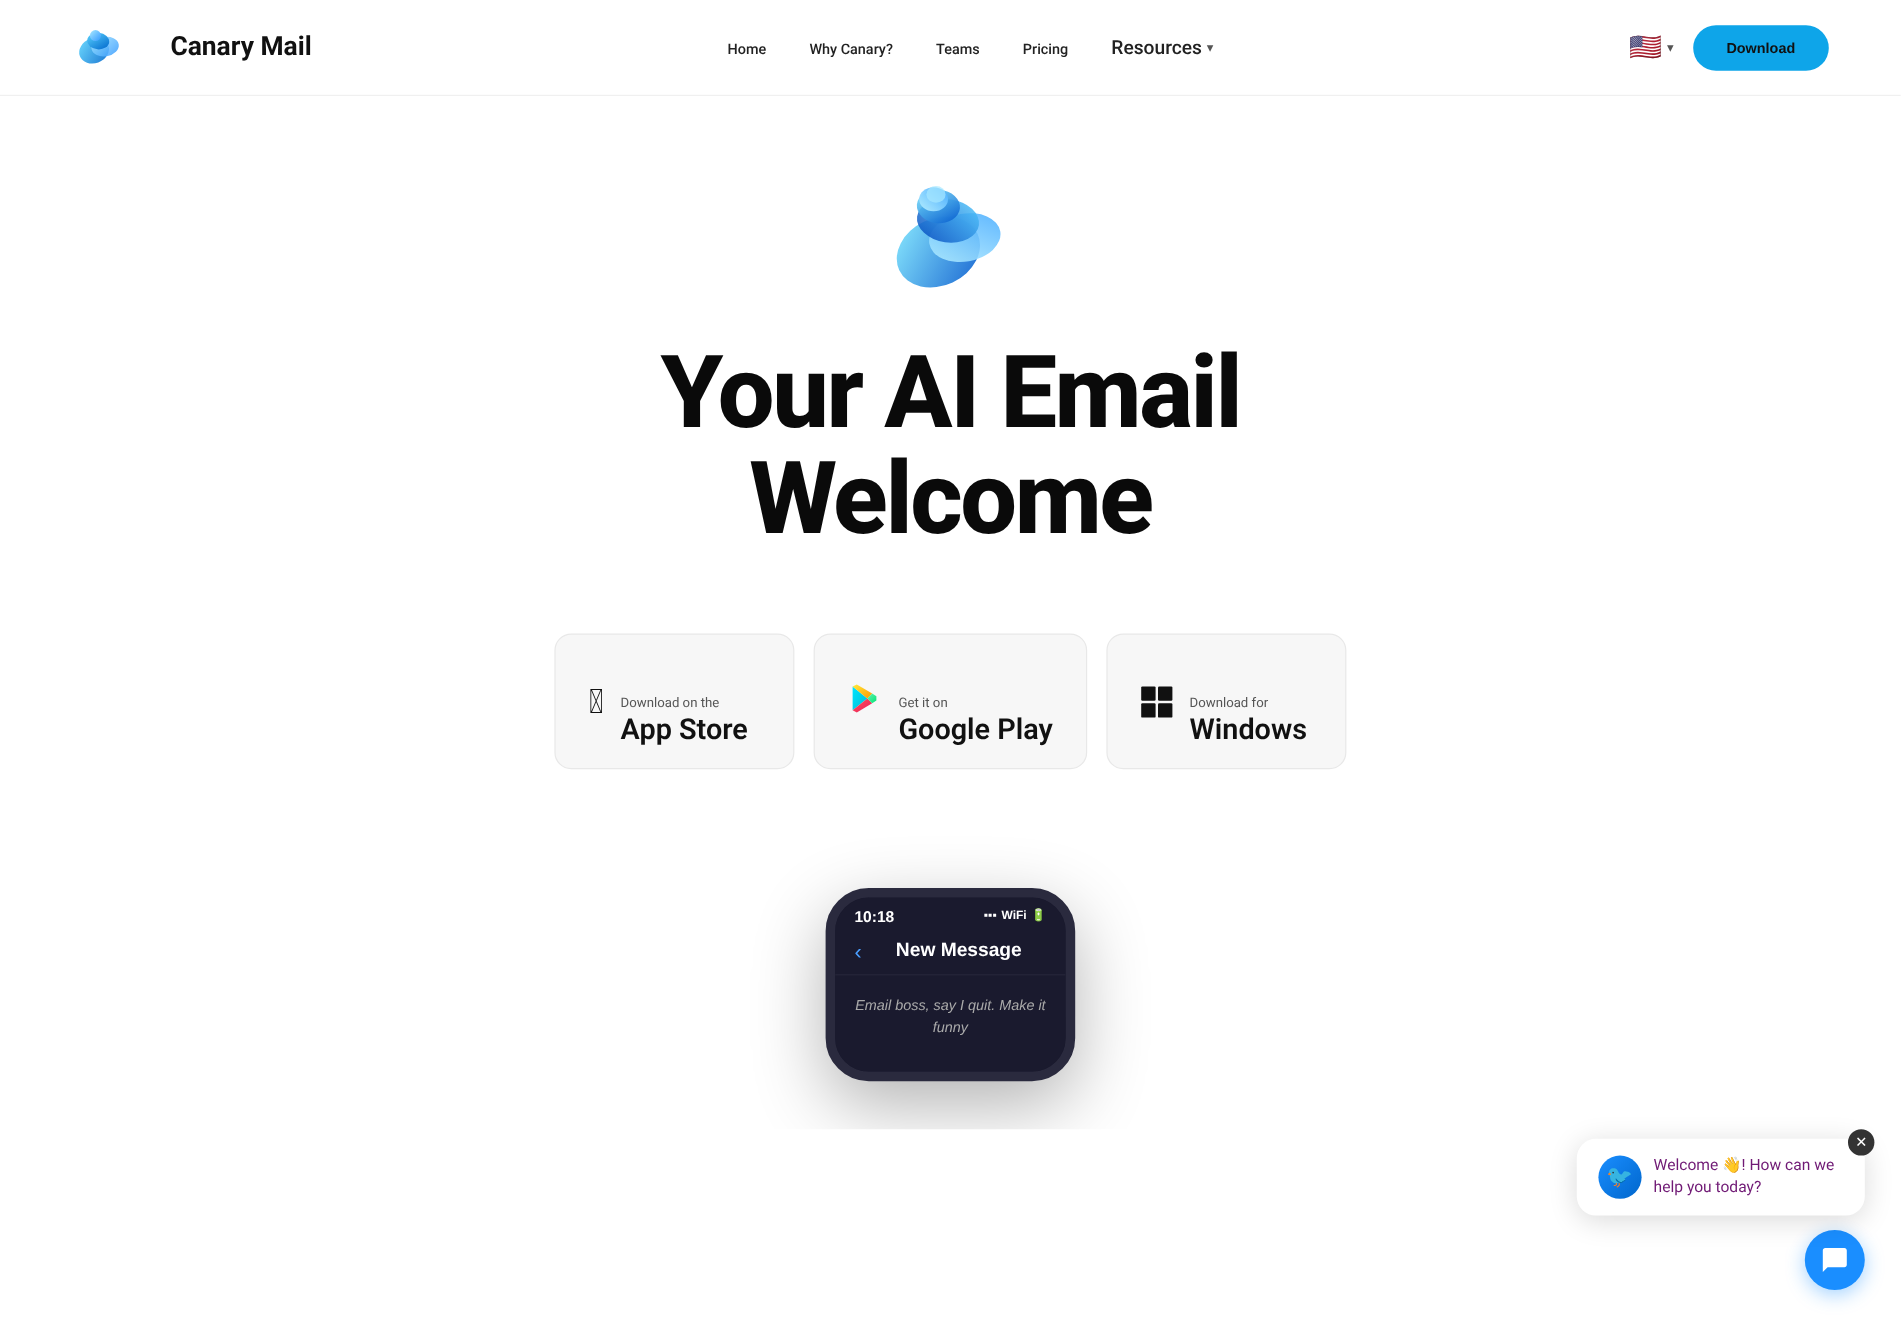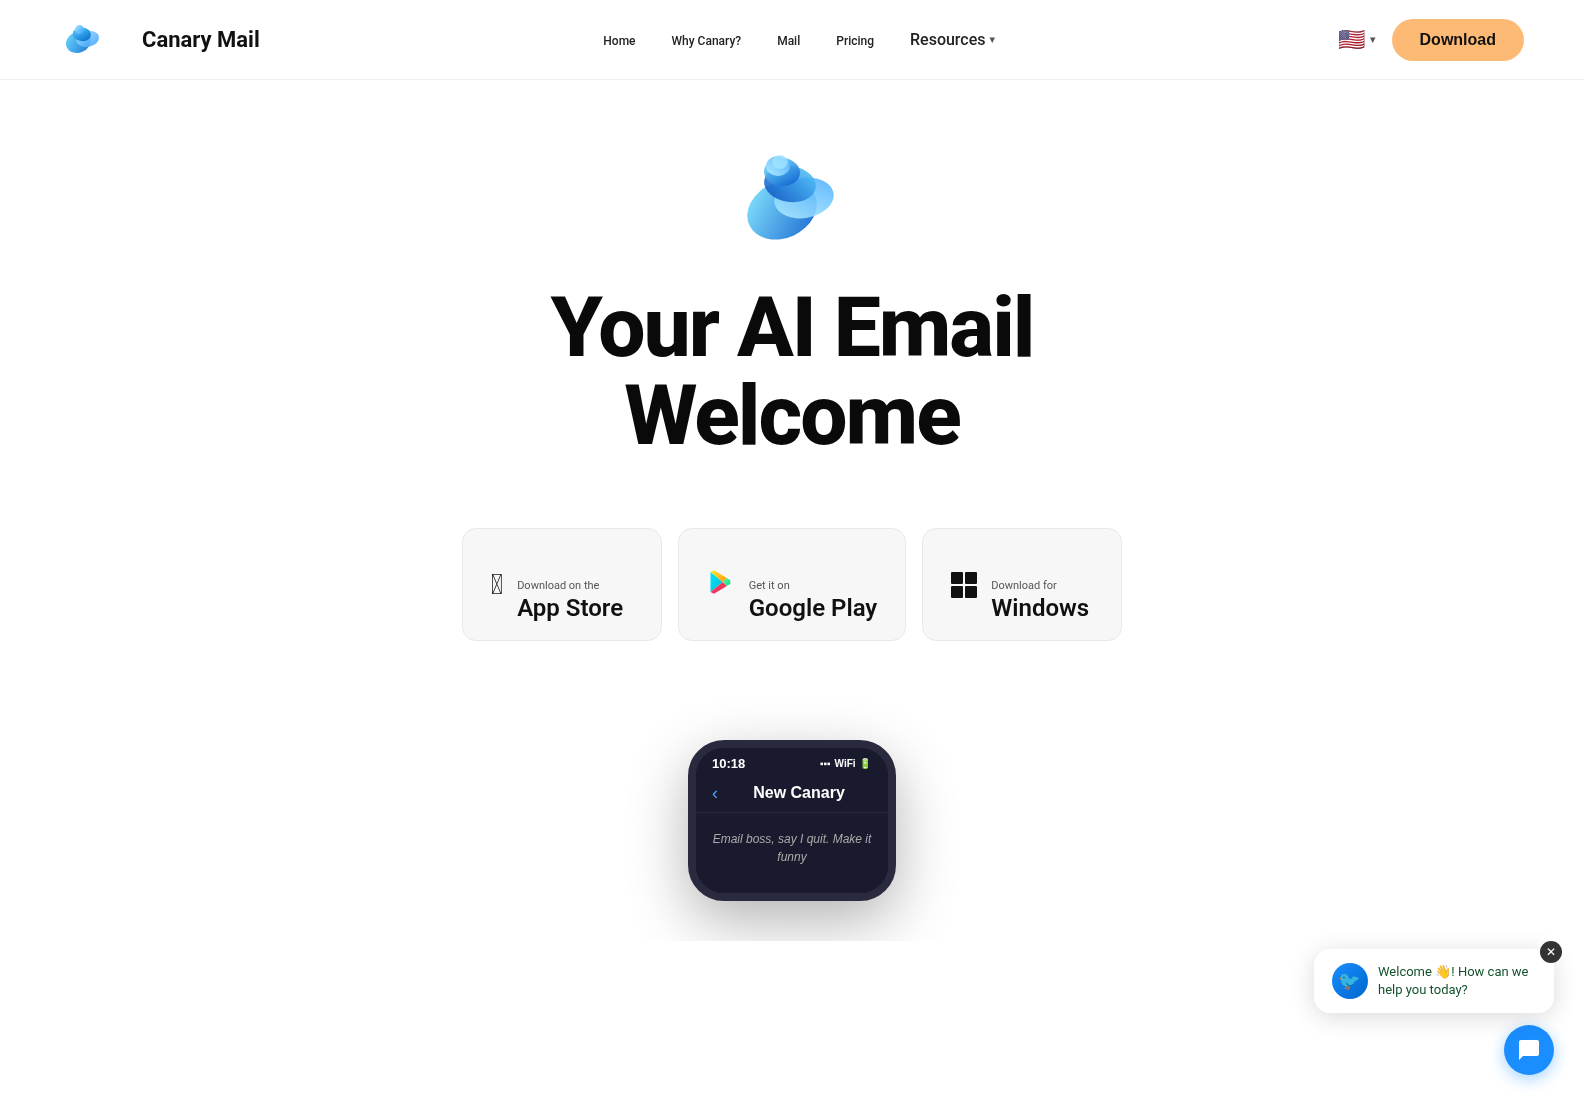--- a/index.html
+++ b/index.html
@@ -88,25 +88,25 @@
       display: flex;
       align-items: center;
       gap: 4px;
       background: none;
       border: none;
       cursor: pointer;
       font-size: 22px;
     }
 
     .download-btn {
-      background: #fdba74;
+      background: #0ea5e9;
       border: none;
       border-radius: 24px;
       padding: 12px 28px;
-      font-size: 16px;
+      font-size: 12px;
       font-weight: 600;
       color: #111;
       cursor: pointer;
       transition: background 0.2s;
     }
 
     
     .hero {
       display: flex;
       flex-direction: column;
@@ -309,21 +309,21 @@
       background: linear-gradient(135deg, #1a8eff, #0066cc);
       display: flex;
       align-items: center;
       justify-content: center;
       flex-shrink: 0;
       font-size: 18px;
     }
 
     .chat-message {
       font-size: 13px;
-      color: #14532d;
+      color: #701a75;
       line-height: 1.4;
     }
 
     .chat-open-btn {
       width: 50px;
       height: 50px;
       border-radius: 50%;
       background: #1a8eff;
       border: none;
       cursor: pointer;
@@ -381,21 +381,21 @@
       <ellipse cx="48" cy="38" rx="20" ry="14" fill="url(#lg2)" opacity="0.85" transform="rotate(-10 48 38)"></ellipse>
       <ellipse cx="38" cy="30" rx="16" ry="12" fill="url(#lg1)" transform="rotate(5 38 30)"></ellipse>
       <circle cx="34" cy="22" r="8" fill="url(#lg2)"></circle>
     </svg>
     <span class="nav-brand">Canary Mail</span>
   </a>
 
   <ul class="nav-links">
     <li><a href="#">Home</a></li>
     <li><a href="#">Why Canary?</a></li>
-    <li><a href="#">Mail</a></li>
+    <li><a href="#">Teams</a></li>
     <li><a href="#">Pricing</a></li>
     <li>
       <span class="nav-dropdown">
         Resources <span class="chevron-down">▾</span>
       </span>
     </li>
   </ul>
 
   <div class="nav-right">
     <button class="flag-btn">
@@ -502,21 +502,21 @@
       <div class="phone-status-bar">
         <span class="phone-time">10:18</span>
         <div class="phone-icons">
           <span>▪▪▪</span>
           <span>WiFi</span>
           <span>🔋</span>
         </div>
       </div>
       <div class="phone-header">
         <span class="phone-back">‹</span>
-        <span class="phone-header-title">New Canary</span>
+        <span class="phone-header-title">New Message</span>
       </div>
       <div class="phone-content">
         <span class="phone-email-preview">Email boss, say I quit. Make it funny</span>
       </div>
     </div>
   </div>
 </section>
 
 <div class="chat-widget">
   <div class="chat-bubble">

